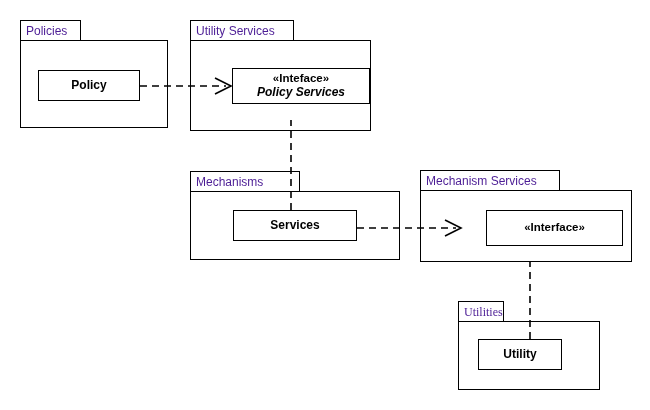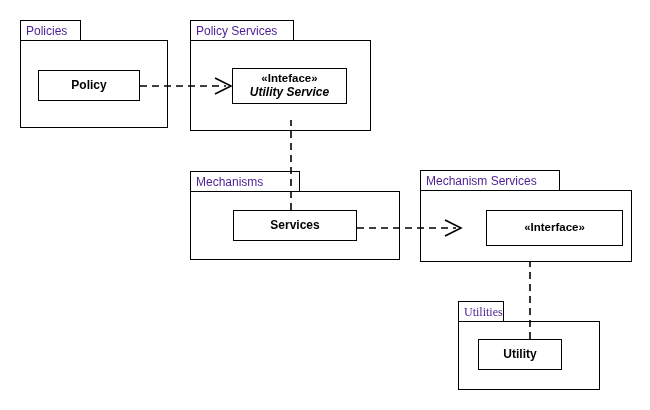--- a/index.html
+++ b/index.html
@@ -111,26 +111,26 @@
       <span>Policies</span>
     </div>
     <div class="package-body" style="left:20px; top:40px; width:148px; height:88px;"></div>
     <div class="classifier" style="left:38px; top:70px; width:102px; height:31px;">
       <span class="cname">Policy</span>
     </div>
   </div>
 
   <div class="package">
     <div class="package-tab" style="left:190px; top:20px; width:104px; height:20px;">
-      <span>Policy Services</span>
+      <span>Utility Services</span>
     </div>
     <div class="package-body" style="left:190px; top:40px; width:181px; height:91px;"></div>
-    <div class="classifier interface" style="left:232px; top:68px; width:115px; height:36px;">
+    <div class="classifier interface" style="left:232px; top:68px; width:138px; height:36px;">
       <span class="stereotype">«Inteface»</span>
-      <span class="cname">Utility Service</span>
+      <span class="cname">Policy Services</span>
     </div>
   </div>
 
   <div class="package">
     <div class="package-tab" style="left:190px; top:171px; width:110px; height:20px;">
       <span>Mechanisms</span>
     </div>
     <div class="package-body" style="left:190px; top:191px; width:210px; height:69px;"></div>
     <div class="classifier" style="left:233px; top:210px; width:124px; height:31px;">
       <span class="cname">Services</span>

